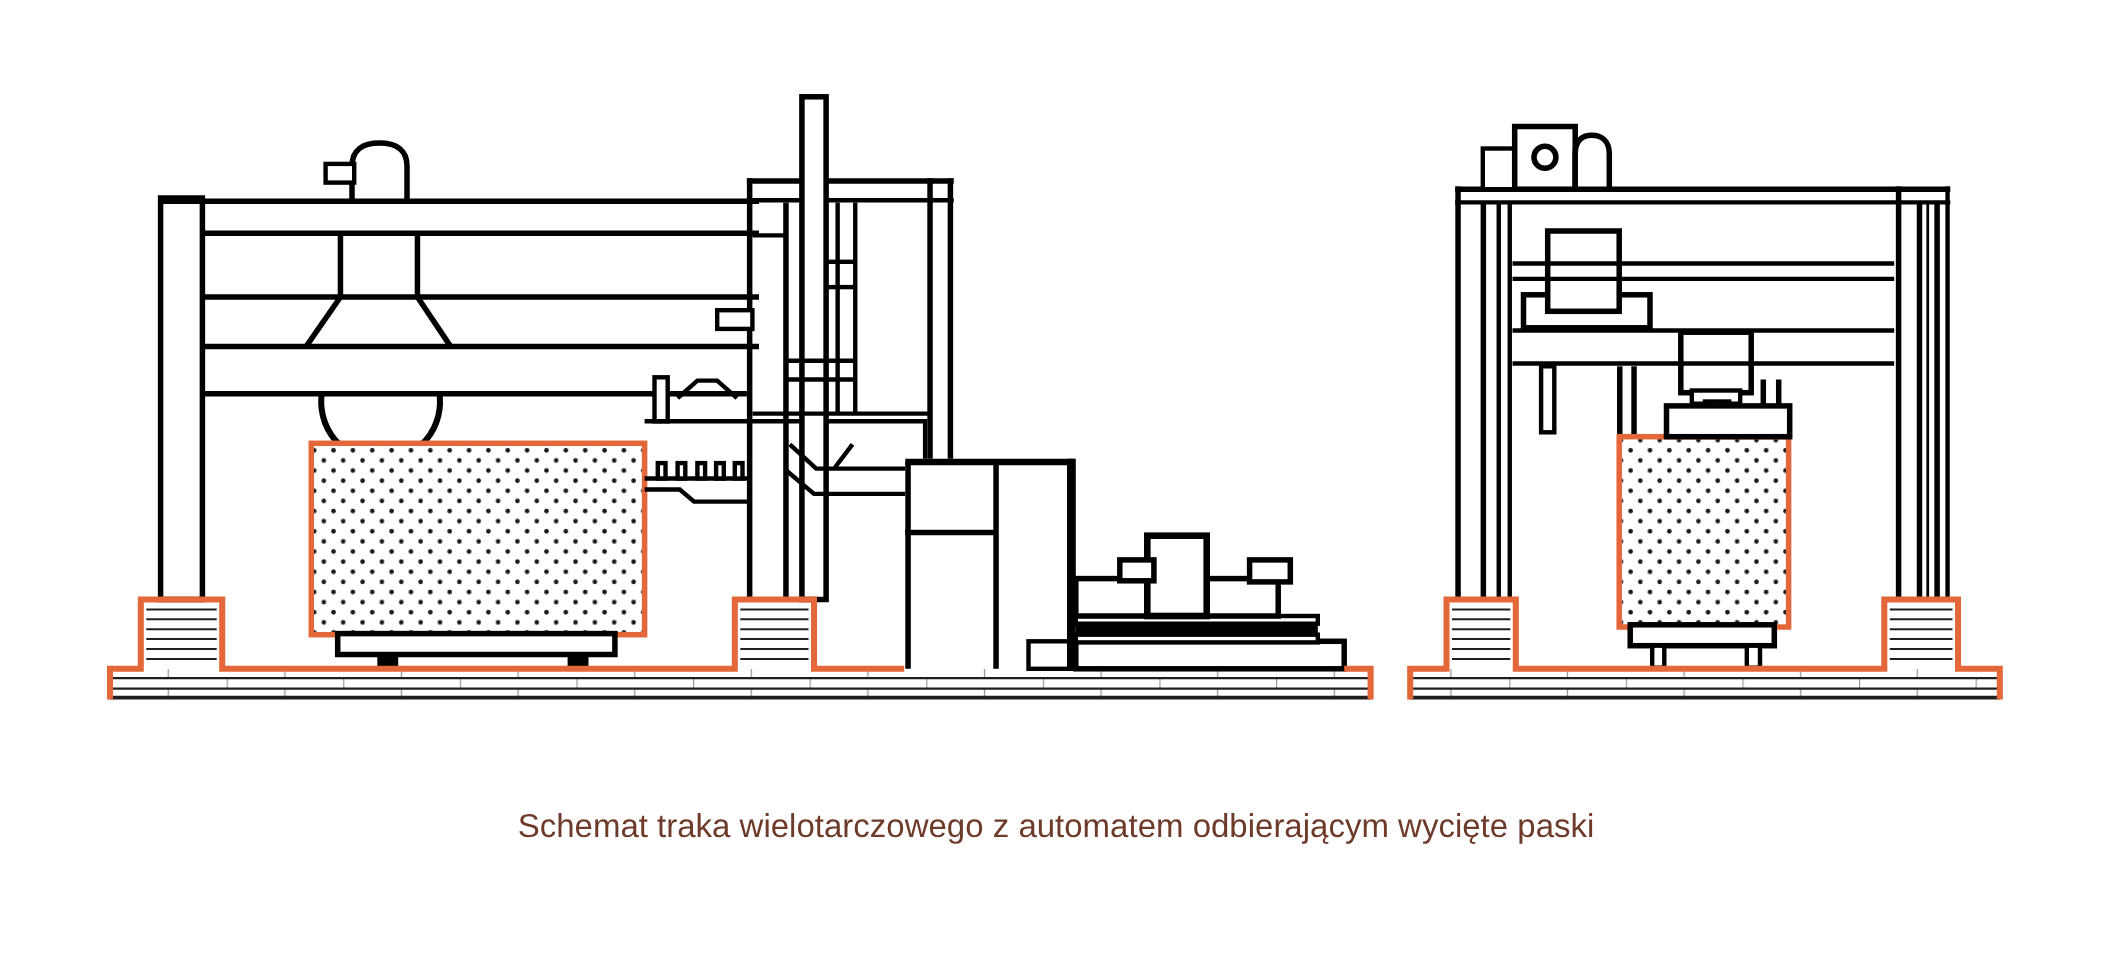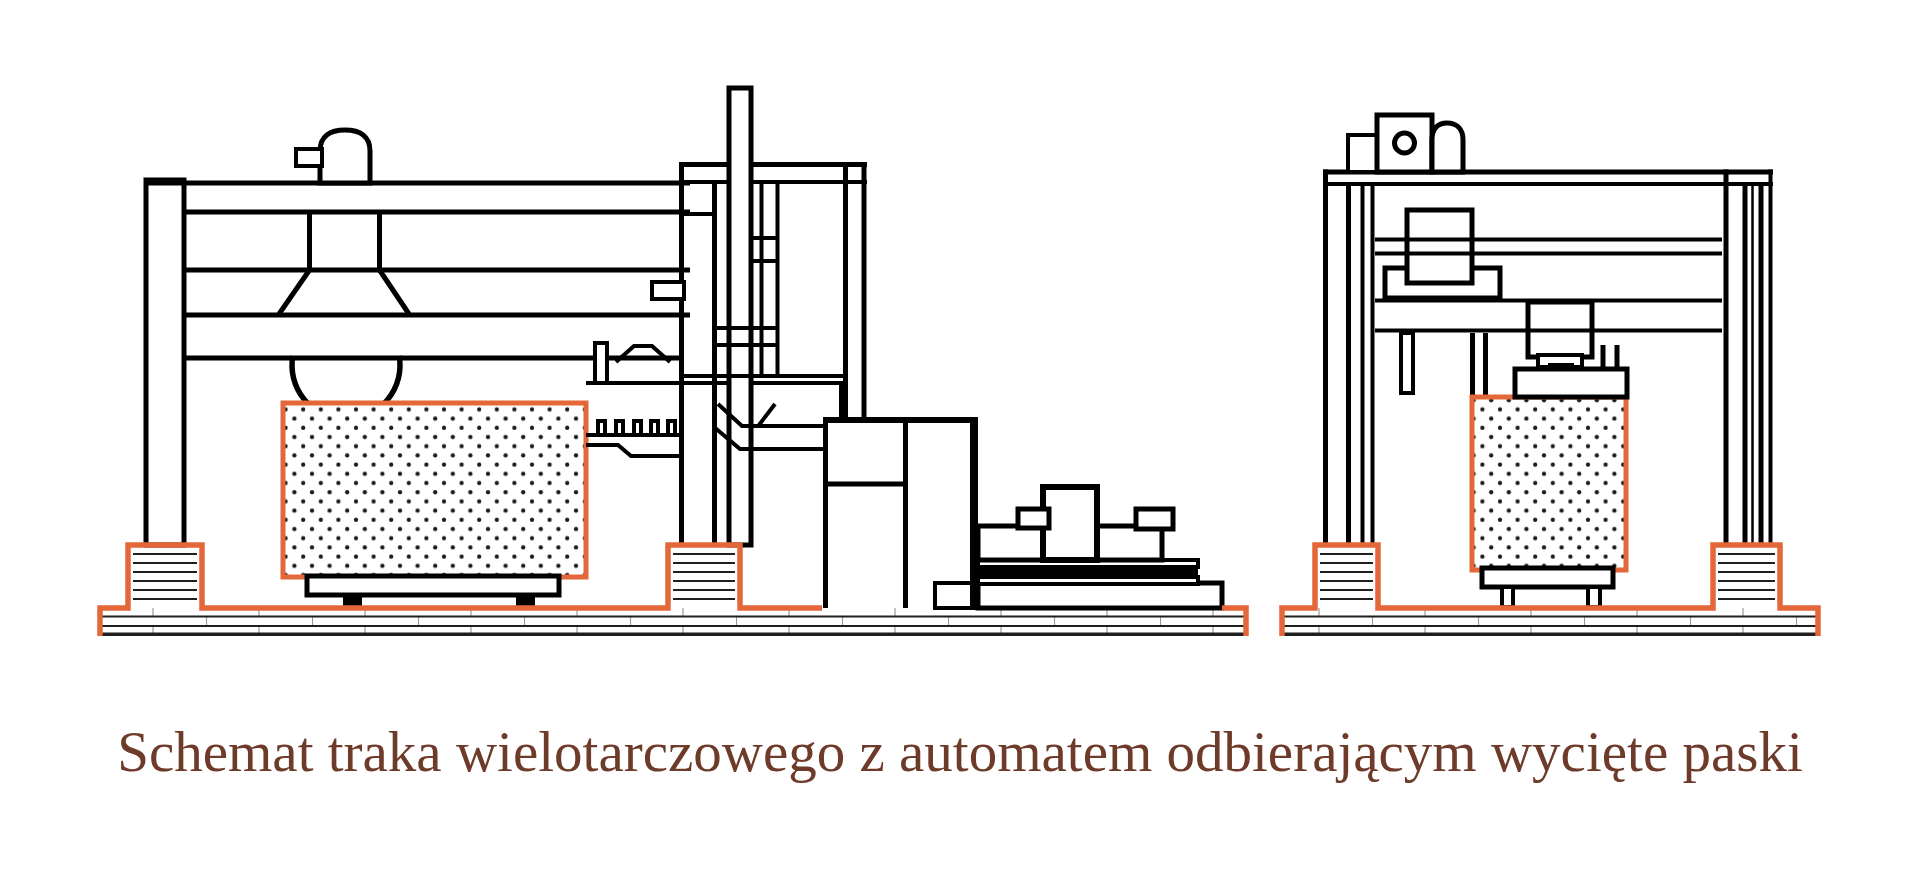--- a/index.html
+++ b/index.html
@@ -17,22 +17,22 @@
   .wf{fill:#fff;stroke:var(--ink);stroke-width:5;}
   .wf4{fill:#fff;stroke:var(--ink);stroke-width:4;}
   .blk{fill:var(--ink);stroke:none;}
   .orange{stroke:var(--accent);stroke-width:5.5;fill:none;stroke-linejoin:miter;}
   .stripe{stroke:var(--plank-line);stroke-width:1.8;fill:none;}
   .plank{stroke:var(--plank-line);stroke-width:2;fill:none;}
   .plankb{stroke:var(--plank-line);stroke-width:3.5;fill:none;}
   .cant{fill:url(#dots);stroke:var(--accent);stroke-width:5;}
   figcaption{
     position:absolute;left:0;top:722px;width:1920px;height:60px;line-height:60px;
-    text-align:center;font-size:57px;color:var(--caption-text);
-    font-family:Liberation Serif, serif;white-space:nowrap;
+    text-align:center;font-size:30px;color:var(--caption-text);
+    font-family:Liberation Sans, sans-serif;white-space:nowrap;
   }
 </style>
 </head>
 <body>
 
 <figure>
 <svg width="1920" height="882" viewBox="0 0 1920 882">
   <defs>
     <pattern id="dots" width="17.6" height="18.4" patternUnits="userSpaceOnUse">
       <rect width="17.6" height="18.4" fill="#fff"></rect>

